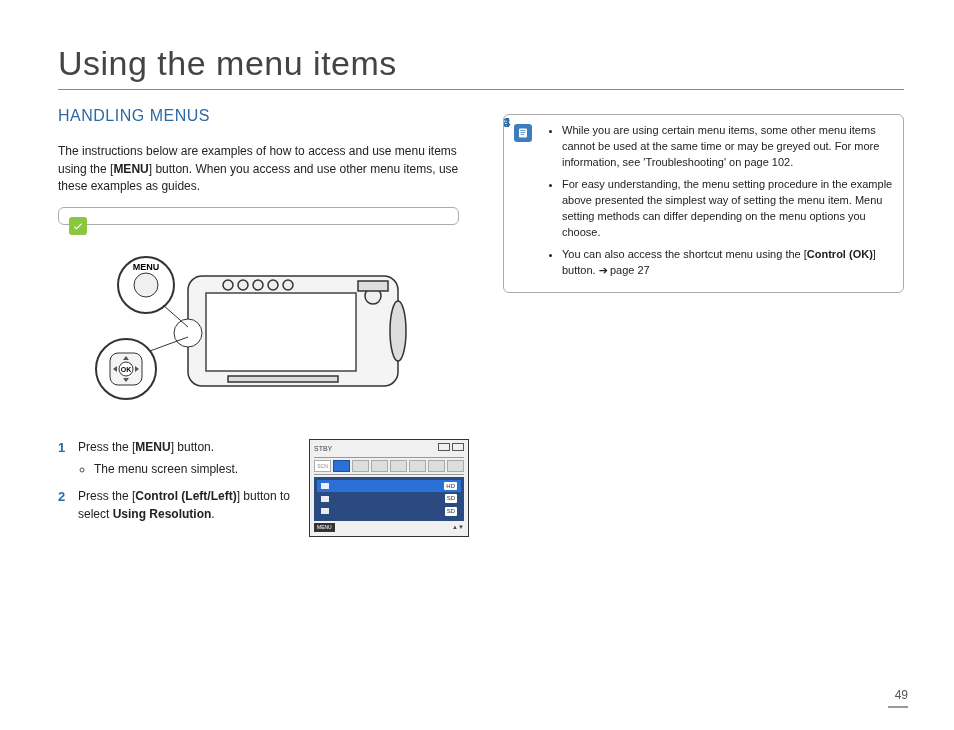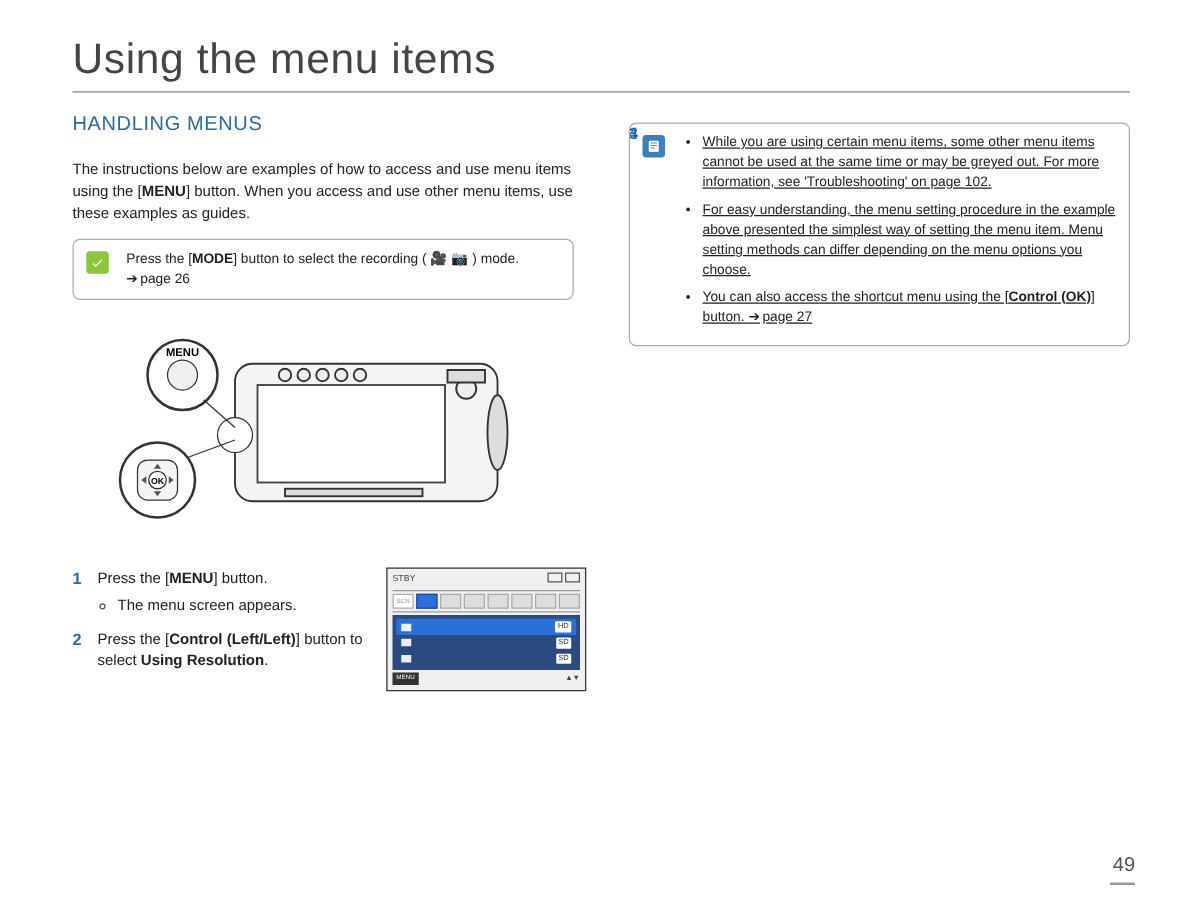--- a/index.html
+++ b/index.html
@@ -13,21 +13,21 @@
     position: relative;
   }
   .page {
     padding: 28px 50px 20px 58px;
   }
   .title {
     font-size: 34px;
     font-weight: 300;
     color: #444;
     letter-spacing: 0.5px;
-    margin: 0 0 4px 0;
+    margin: 16px 0 4px 0;
   }
   .hr {
     border: none;
     border-top: 1px solid #888;
     margin: 6px 0 14px 0;
   }
   .columns {
     display: flex;
     gap: 44px;
     justify-content: flex-end;
@@ -131,21 +131,21 @@
   }
   .ms-menu-btn {
     background: #333; color: #fff; font-size: 5px; padding: 1px 3px;
   }
   .tip-ul { margin: 0; padding-left: 16px; font-size: 11px; line-height: 1.45; }
   .tip-ul li { margin-bottom: 6px; }
   .page-num {
     position: absolute;
     right: 46px;
     bottom: 22px;
-    font-size: 16px;
+    font-size: 12px;
     color: #555;
     text-align: right;
   }
   .page-num::after {
     content: "";
     display: block;
     width: 20px; height: 2px;
     background: #999;
     margin-top: 4px;
     margin-left: auto;
@@ -164,21 +164,20 @@
     <div class="col">
       <h2 class="section-heading">HANDLING MENUS</h2>
       <p class="para">The instructions below are examples of how to access and use menu items using the [<b>MENU</b>] button. When you access and use other menu items, use these examples as guides.</p>
 
       <div class="tip-box">
         <div class="tip-icon tip-green">
           <svg viewBox="0 0 24 24">
               <path fill="#fff" d="M9 16.2l-3.5-3.5L4 14.1 9 19l11-11-1.4-1.4z"></path>
             </svg>
         </div>
-        <div>Press the [<b>MODE</b>] button to select the recording ( <span>🎥</span> <span>📷</span> ) mode. <span class="arrow"></span>page 26</div>
       </div>
 
       <div class="camcorder-box">
         <svg viewBox="0 0 360 180">
 
           <g stroke="#333" stroke-width="1.5" fill="#f4f4f4">
             <rect x="130" y="35" rx="14" ry="14" width="210" height="110"></rect>
             <rect x="148" y="52" width="150" height="78" fill="#fff" stroke="#444"></rect>
             <circle cx="315" cy="55" r="8" fill="#eee"></circle>
             <ellipse cx="340" cy="90" rx="8" ry="30" fill="#ddd"></ellipse>
@@ -209,21 +208,21 @@
         </svg>
       </div>
 
       <div class="step-row">
         <div class="step-left">
           <ol class="steps">
             <li>
               <span class="step-num">1</span>
               <span>Press the [<b>MENU</b>] button.</span>
               <ul class="sub">
-                  <li>The menu screen appears.</li>
+                  <li>The menu screen simplest.</li>
                 </ul>
             </li>
             <li>
               <span class="step-num">2</span>
               <span>Press the [<b>Control (Left/Left)</b>] button to select <b>Using Resolution</b>.</span>
             </li>
           </ol>
         </div>
         <div class="menu-screen-wrap">
           <div class="menu-screen">
@@ -273,21 +272,21 @@
     <div class="col">
       <ol class="steps">
         <li>
           <span class="step-num">3</span>
         </li>
         <li>
           <span class="step-num">4</span>
         </li>
       </ol>
 
-      <div class="tip-box" style="text-decoration:underline;">
+      <div class="tip-box" style="">
         <div class="tip-icon tip-blue">
           <svg viewBox="0 0 24 24">
               <rect x="4" y="3" width="16" height="18" rx="2" fill="#fff"></rect>
               <rect x="7" y="6" width="10" height="1.5" fill="#3b7ebf"></rect>
               <rect x="7" y="10" width="10" height="1.5" fill="#3b7ebf"></rect>
               <rect x="7" y="14" width="7" height="1.5" fill="#3b7ebf"></rect>
             </svg>
         </div>
         <ul class="tip-ul">
           <li>While you are using certain menu items, some other menu items cannot be used at the same time or may be greyed out. For more information, see 'Troubleshooting' on page 102.</li>

